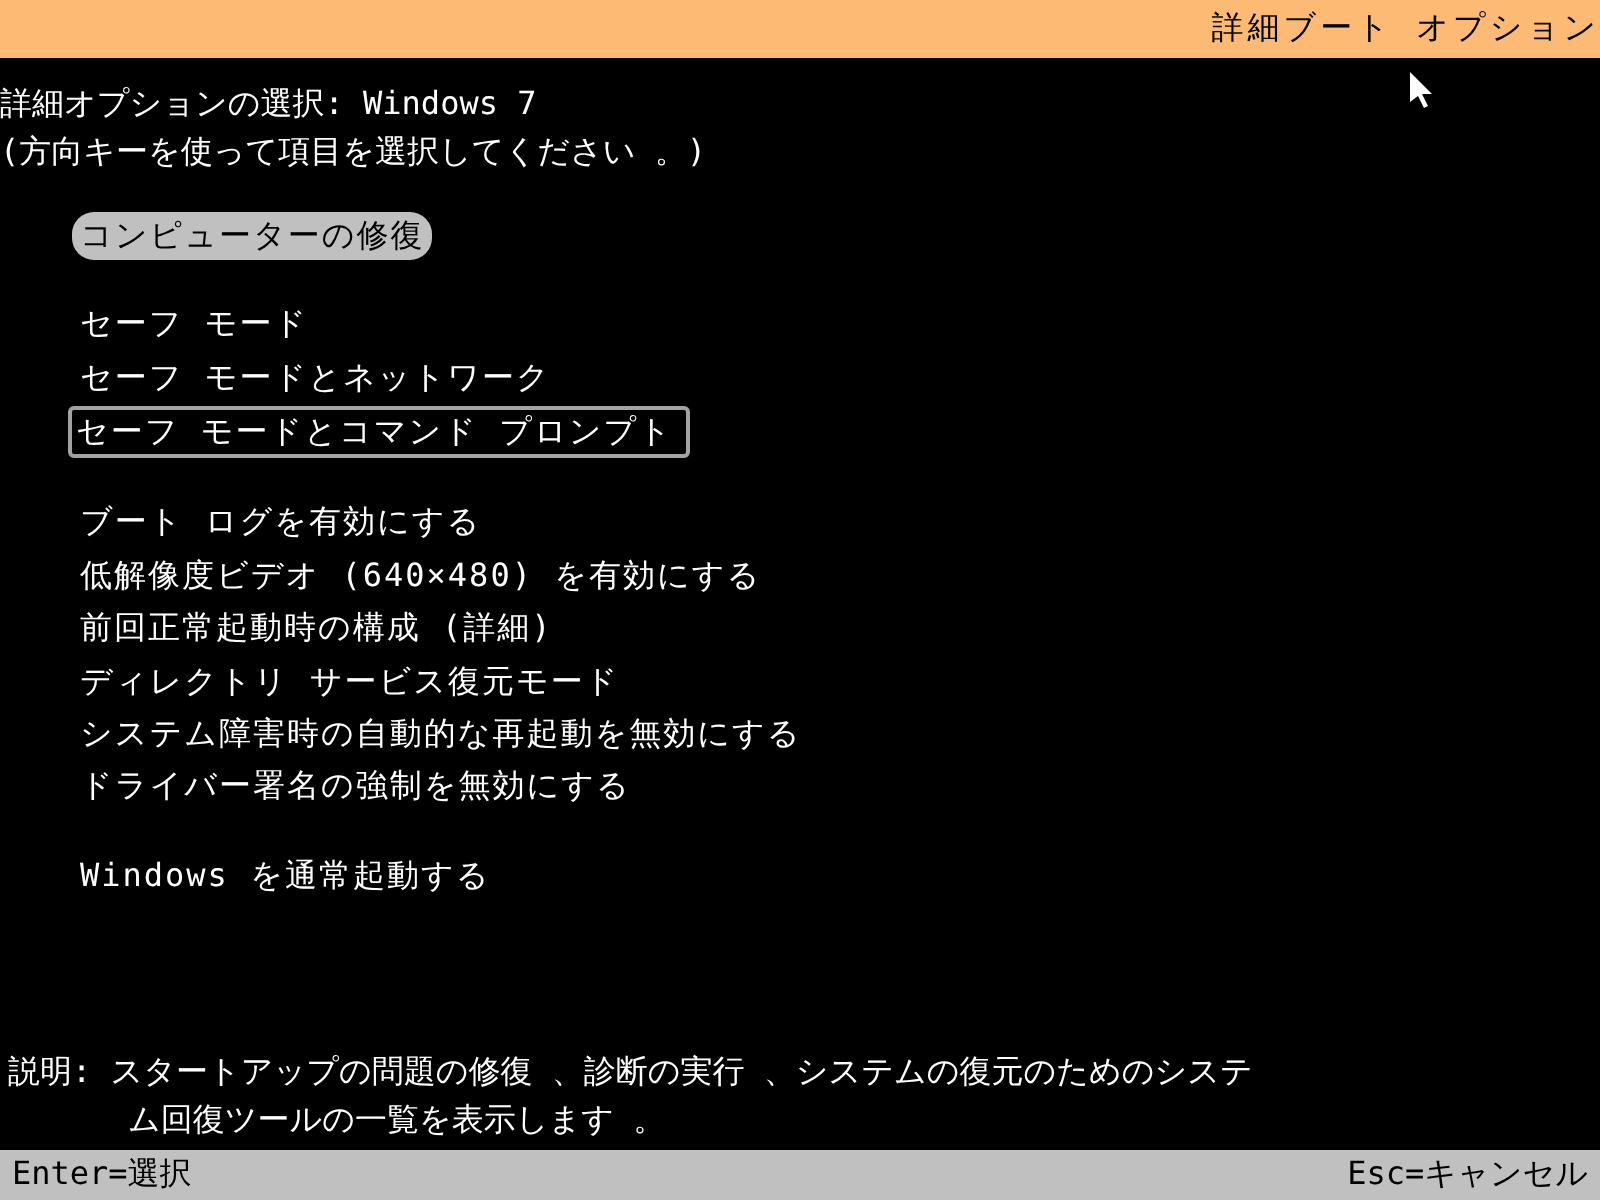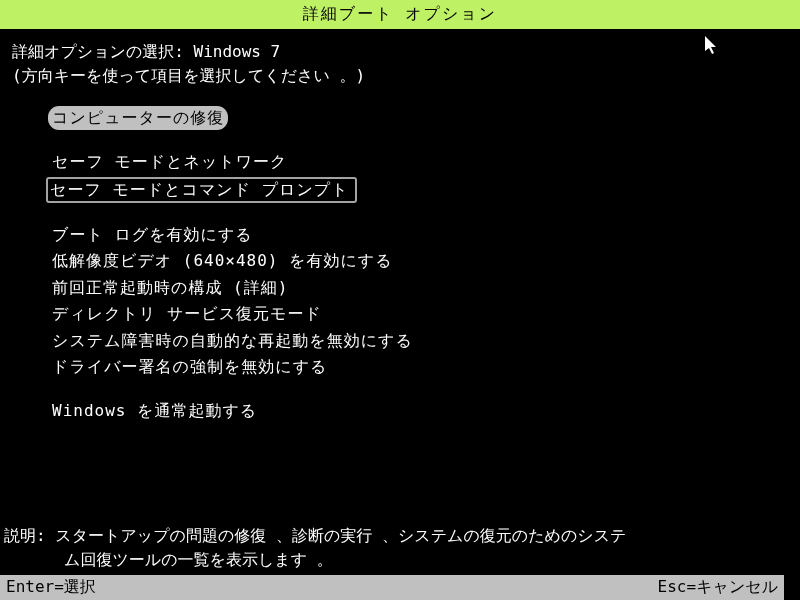--- a/index.html
+++ b/index.html
@@ -11,29 +11,29 @@
       width: 800px;
       height: 600px;
       background: #000;
       color: #fff;
       font-family: "MS Gothic", "MS Mincho", monospace;
       font-size: 16px;
       overflow: hidden;
       position: relative;
     }
     .title-bar {
-      background: #bef264;
+      background: #fdba74;
       color: #000;
-      text-align: center;
+      text-align: right;
       padding: 4px 0;
       font-weight: normal;
       letter-spacing: 2px;
     }
     .content {
-      padding: 12px 4px 0 12px;
+      padding: 12px 4px 0 0;
     }
     .header-line {
       margin-bottom: 2px;
     }
     .instruction-line {
       margin-bottom: 18px;
     }
     .menu-area {
       padding-left: 36px;
     }
@@ -71,21 +71,21 @@
       display: inline;
     }
     .desc-text-line2 {
       display: block;
       padding-left: 60px;
     }
     .footer-bar {
       position: absolute;
       bottom: 0;
       left: 0;
-      right: 16px;
+      right: 0;
       background: #c0c0c0;
       color: #000;
       padding: 2px 6px;
       display: flex;
       justify-content: space-between;
       text-align: center;
     }
     .cursor-arrow {
       position: absolute;
       top: 36px;
@@ -117,20 +117,21 @@
   <div class="instruction-line row">
     <span>(方向キーを使って項目を選択してください 。)</span>
   </div>
 
   <div class="menu-area">
     <div class="menu-group">
       <div class="row"><span class="menu-item selected">コンピューターの修復</span></div>
     </div>
 
     <div class="menu-group">
+      <div class="row"><span class="menu-item">セーフ モード</span></div>
       <div class="row"><span class="menu-item">セーフ モードとネットワーク</span></div>
       <div class="row"><span class="menu-item highlighted">セーフ モードとコマンド プロンプト</span></div>
     </div>
 
     <div class="menu-group">
       <div class="row"><span class="menu-item">ブート ログを有効にする</span></div>
       <div class="row"><span class="menu-item">低解像度ビデオ (640×480) を有効にする</span></div>
       <div class="row"><span class="menu-item">前回正常起動時の構成 (詳細)</span></div>
       <div class="row"><span class="menu-item">ディレクトリ サービス復元モード</span></div>
       <div class="row"><span class="menu-item">システム障害時の自動的な再起動を無効にする</span></div>

